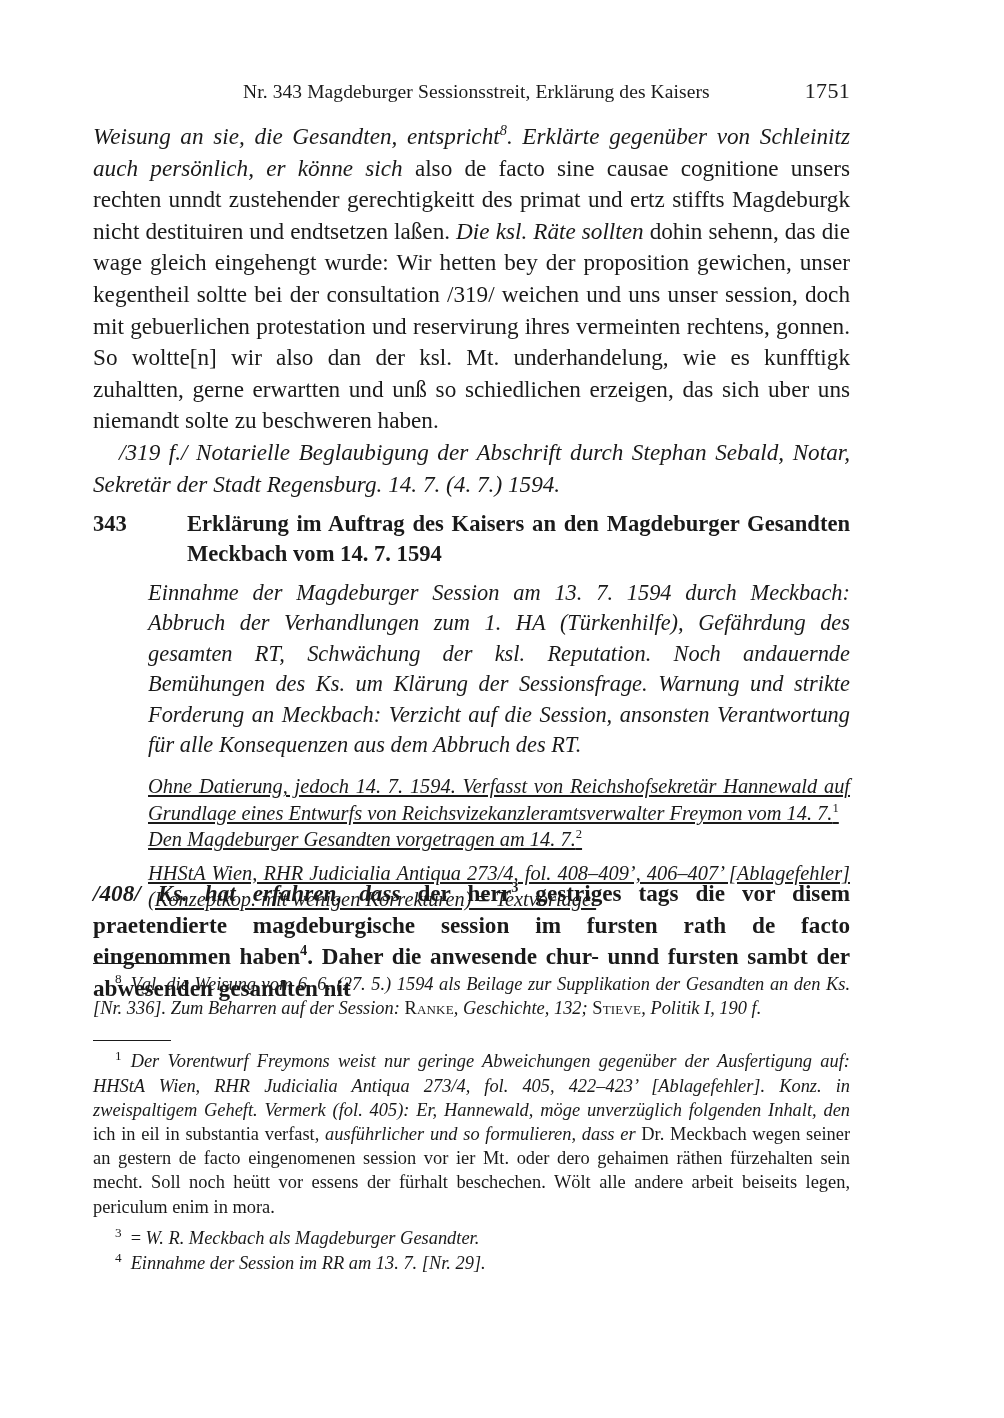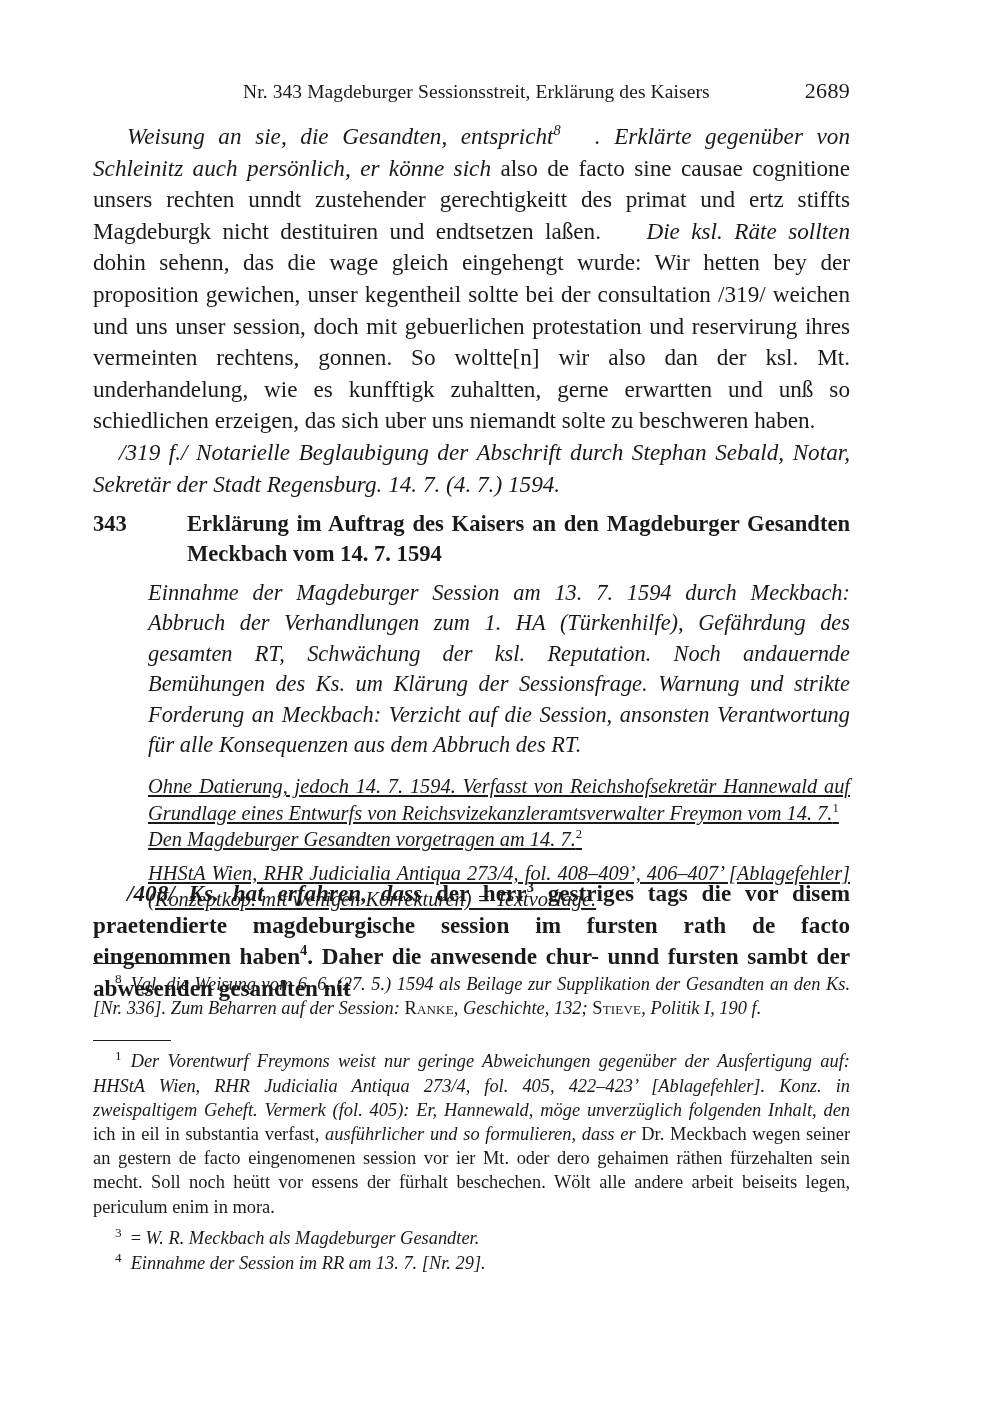--- a/index.html
+++ b/index.html
@@ -52,21 +52,21 @@
 
   p.tx {
     margin: 0;
     font-size: 23.2px;
     line-height: 31.6px;
     text-align: justify;
     text-justify: inter-word;
     hyphens: manual;
   }
   p.tx.ind { text-indent: 26px; }
-  .it { font-style: italic; margin-left: 34px; }
+  .it { font-style: italic; }
   .rm { font-style: normal; }
 
   sup.fn {
     font-size: 0.62em;
     vertical-align: super;
     line-height: 0;
     font-style: normal;
   }
   sup.fn.itl { font-style: italic; }
 
@@ -183,21 +183,21 @@
   }
   .fn-list { margin-top: 7px; }
 </style>
 </head>
 <body>
 
 <div class="page">
 
   <div class="runhead">
     <span class="rh-title">Nr. 343 Magdeburger Sessionsstreit, Erklärung des Kaisers</span>
-    <span class="rh-page">2689</span>
+    <span class="rh-page">1751</span>
   </div>
 
   <div class="body-col">
 
     <p class="tx"><span class="it">Weisung an sie, die Gesandten, entspricht</span><sup class="fn itl">8</sup><span class="it">. Erklärte gegenüber von Schleinitz auch persönlich, er könne sich </span><span class="rm">also de facto sine causae cognitione unsers rechten unndt zustehender gerechtigkeitt des primat und ertz stiffts Magdeburgk nicht destituiren und endtsetzen laßen. </span><span class="it">Die ksl. Räte sollten </span><span class="rm">dohin sehenn, das die wage gleich eingehengt wurde: Wir hetten bey der proposition gewichen, unser kegentheil soltte bei der consultation /319/ weichen und uns unser session, doch mit gebuerlichen protestation und reservirung ihres vermeinten rechtens, gonnen. So woltte[n] wir also dan der ksl. Mt. underhandelung, wie es kunfftigk zuhaltten, gerne erwartten und unß so schiedlichen erzeigen, das sich uber uns niemandt solte zu beschweren haben.</span></p>
 
 
     <p class="tx ind it">/319 f./ Notarielle Beglaubigung der Abschrift durch Stephan Sebald, Notar, Sekretär der Stadt Regensburg. 14. 7. (4. 7.) 1594.</p>
 
   </div>

